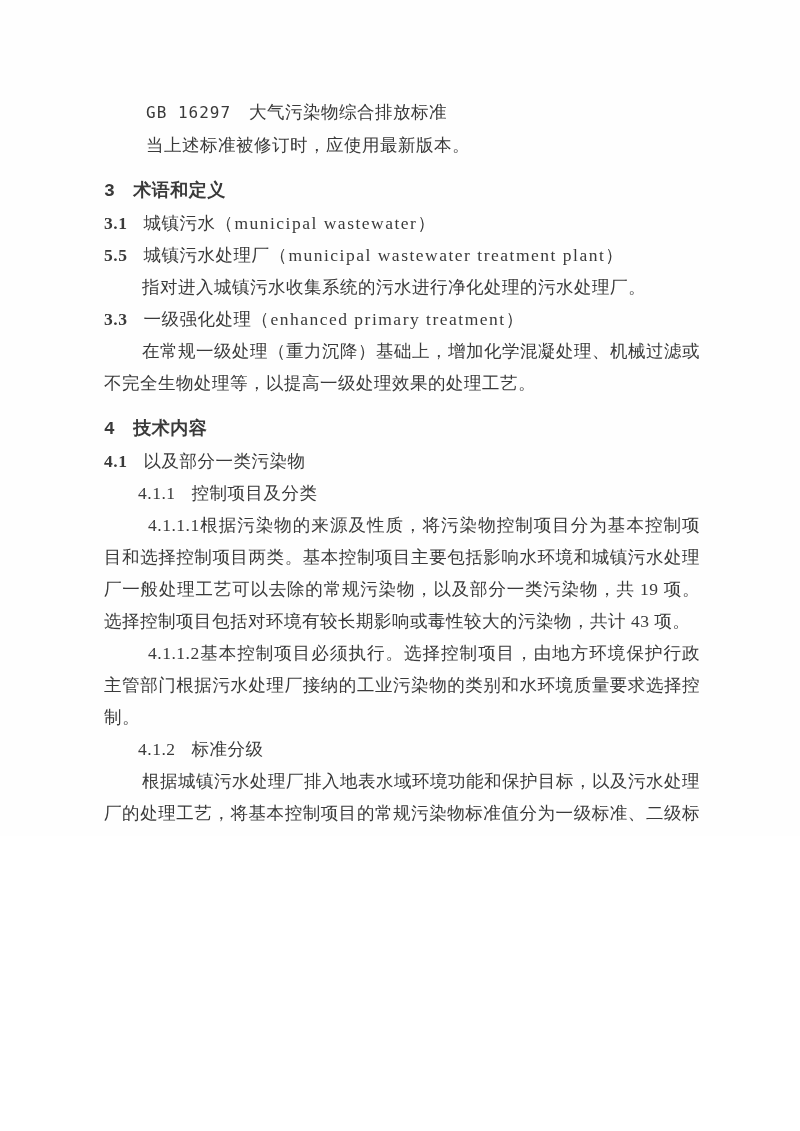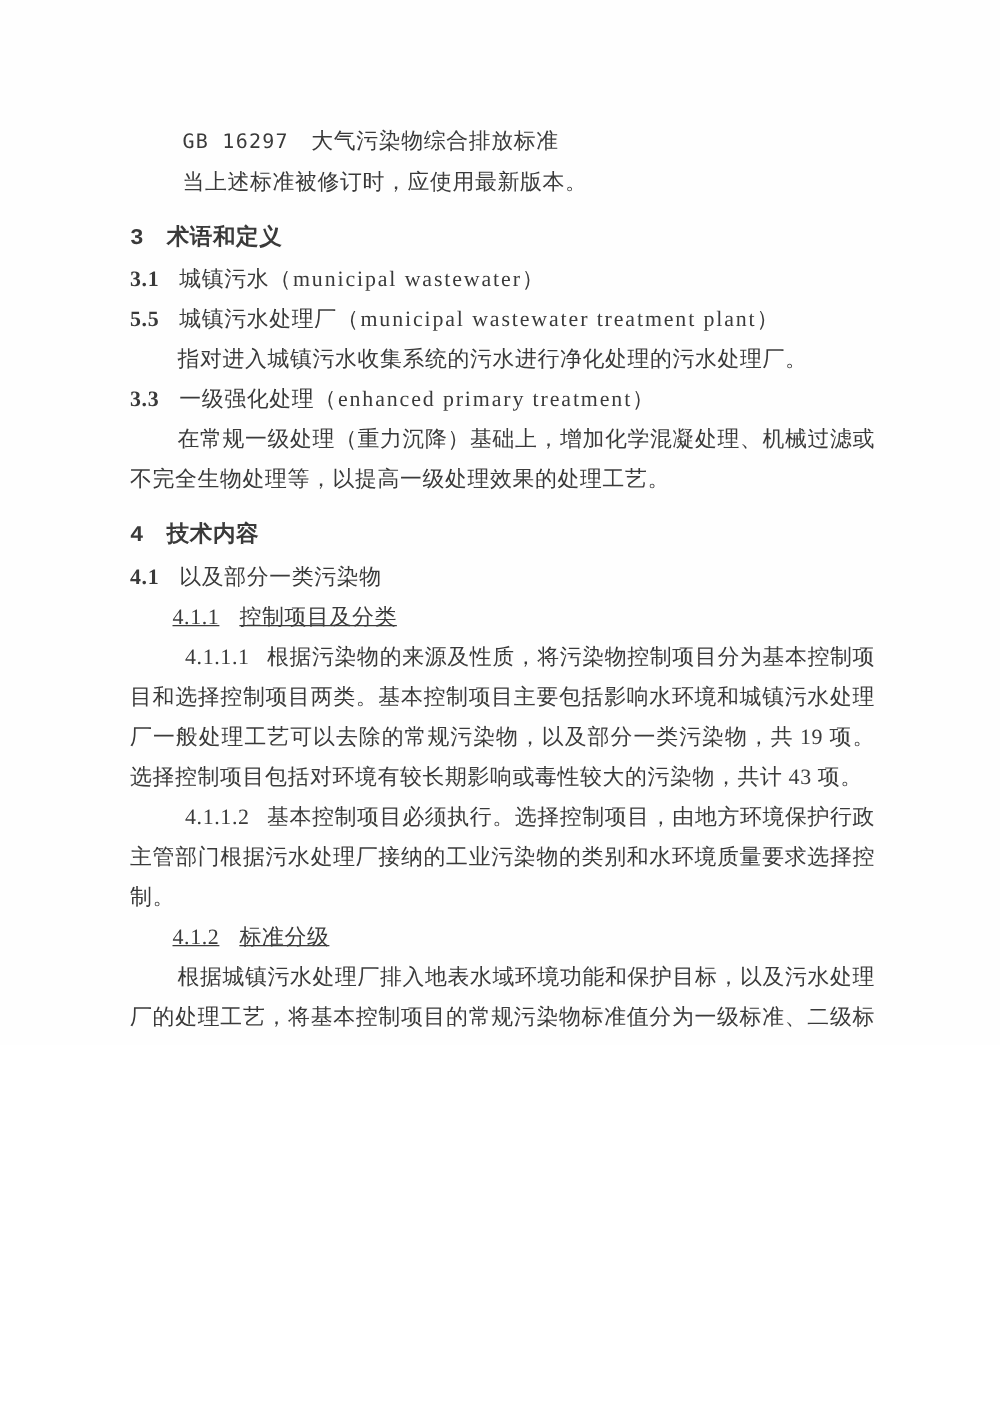--- a/index.html
+++ b/index.html
@@ -44,28 +44,28 @@
 
   
   .term-line { text-indent: 0; }
   .clause-num-bold {
     font-weight: 700;
     margin-right: 16px;
   }
   .en { letter-spacing: 1.5px; }
 
   
-  .sub-heading { margin-left: 34px !important; text-decoration: underline; }
+  .sub-heading { margin-left: 34px !important; }
   .sub-heading .num { margin-right: 16px; }
 
   
   .body-para { text-indent: 38px; }
   
   .body-para.numbered { text-indent: 44px; }
-  .body-para .num { margin-right: 14px; }
+  .body-para .num { }
 </style>
 </head>
 <body>
 
 <div class="page">
 
   <p class="ref-line"><span class="mono">GB 16297</span>　<span>大气污染物综合排放标准</span></p>
   <p class="ref-line">当上述标准被修订时，应使用最新版本。</p>
 
   <p class="sec-heading"><span class="num">3</span><span>术语和定义</span></p>

